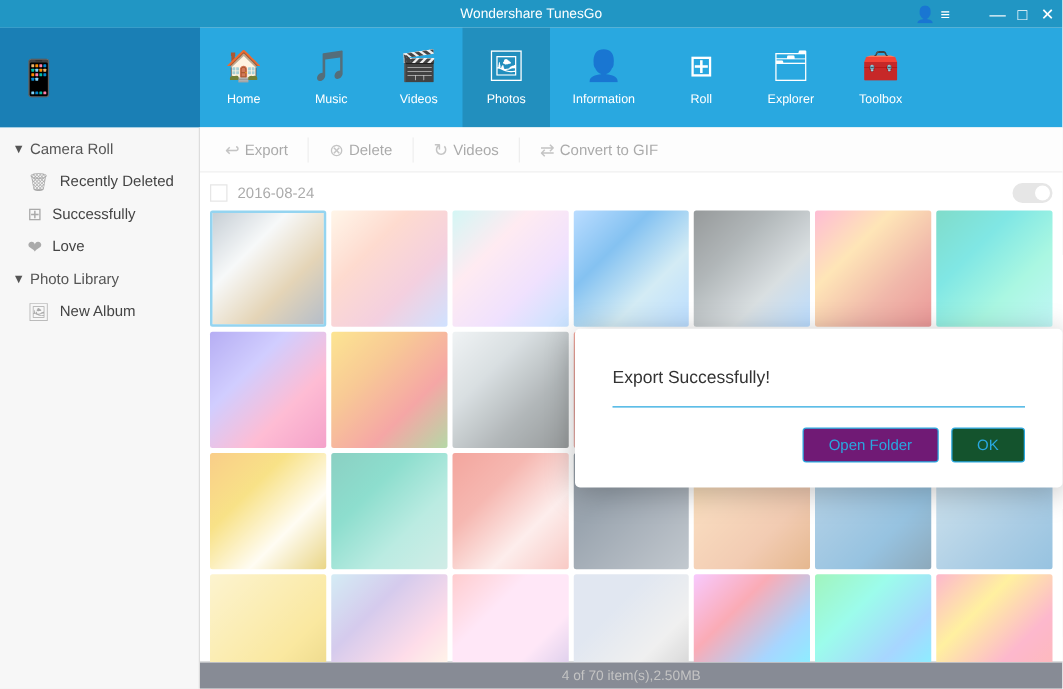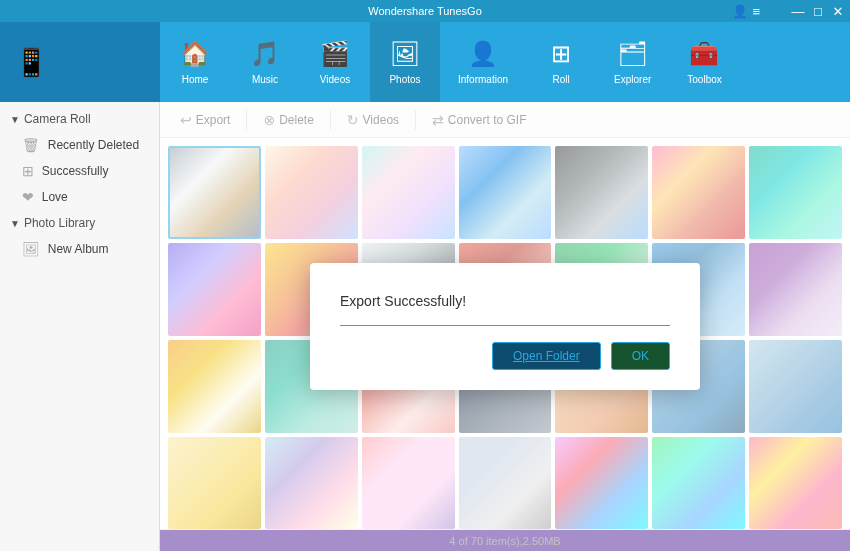--- a/index.html
+++ b/index.html
@@ -224,31 +224,31 @@
 
     
     .status-bar {
       height: 22px;
       border-top: 1px solid #e0e0e0;
       display: flex;
       align-items: center;
       justify-content: center;
       font-size: 11px;
       color: #888;
-      background: #4c1d95;
+      background: #0f172a;
     }
 
     
     .modal-overlay {
       position: absolute;
       top: 0; left: 0; right: 0; bottom: 0;
       background: rgba(255,255,255,0.5);
       display: flex;
       align-items: center;
-      justify-content: center;
+      justify-content: flex-end;
       z-index: 100;
     }
     .modal-dialog {
       background: white;
       border-radius: 4px;
       box-shadow: 0 4px 24px rgba(0,0,0,0.25);
       width: 390px;
       padding: 30px 30px 20px 30px;
     }
     .modal-message {
@@ -264,23 +264,22 @@
       gap: 10px;
     }
     .modal-btn {
       padding: 6px 20px;
       border-radius: 3px;
       font-size: 12px;
       cursor: pointer;
       border: 1px solid #29a8e0;
     }
     .modal-btn-primary {
-      background: #0c4a6e;
+      background: #701a75;
       color: #29a8e0;
-      text-decoration: underline;
     }
     .modal-btn-secondary {
       background: #14532d;
       color: #29a8e0;
     }
   </style>
 </head>
 <body>
 
 <div class="title-bar">
@@ -380,20 +379,27 @@
         <span>Videos</span>
       </div>
       <div class="toolbar-sep"></div>
       <div class="toolbar-btn">
         <span class="btn-icon">⇄</span>
         <span>Convert to GIF</span>
       </div>
     </div>
 
     <div class="photos-area">
+      <div class="date-row">
+        <div class="date-checkbox"></div>
+        <span class="date-label">2016-08-24</span>
+        <div class="date-toggle" style="width:32px;height:16px;background:#ccc;border-radius:8px;position:relative;">
+            <span style="position:absolute;right:2px;top:2px;width:12px;height:12px;background:white;border-radius:50%;display:block;"></span>
+          </div>
+      </div>
       <div class="photos-grid">
         <div class="photo-thumb selected thumb-1"></div>
         <div class="photo-thumb thumb-2"></div>
         <div class="photo-thumb thumb-3"></div>
         <div class="photo-thumb thumb-4"></div>
         <div class="photo-thumb thumb-5"></div>
         <div class="photo-thumb thumb-6"></div>
         <div class="photo-thumb thumb-7"></div>
         <div class="photo-thumb thumb-8"></div>
         <div class="photo-thumb thumb-9"></div>

